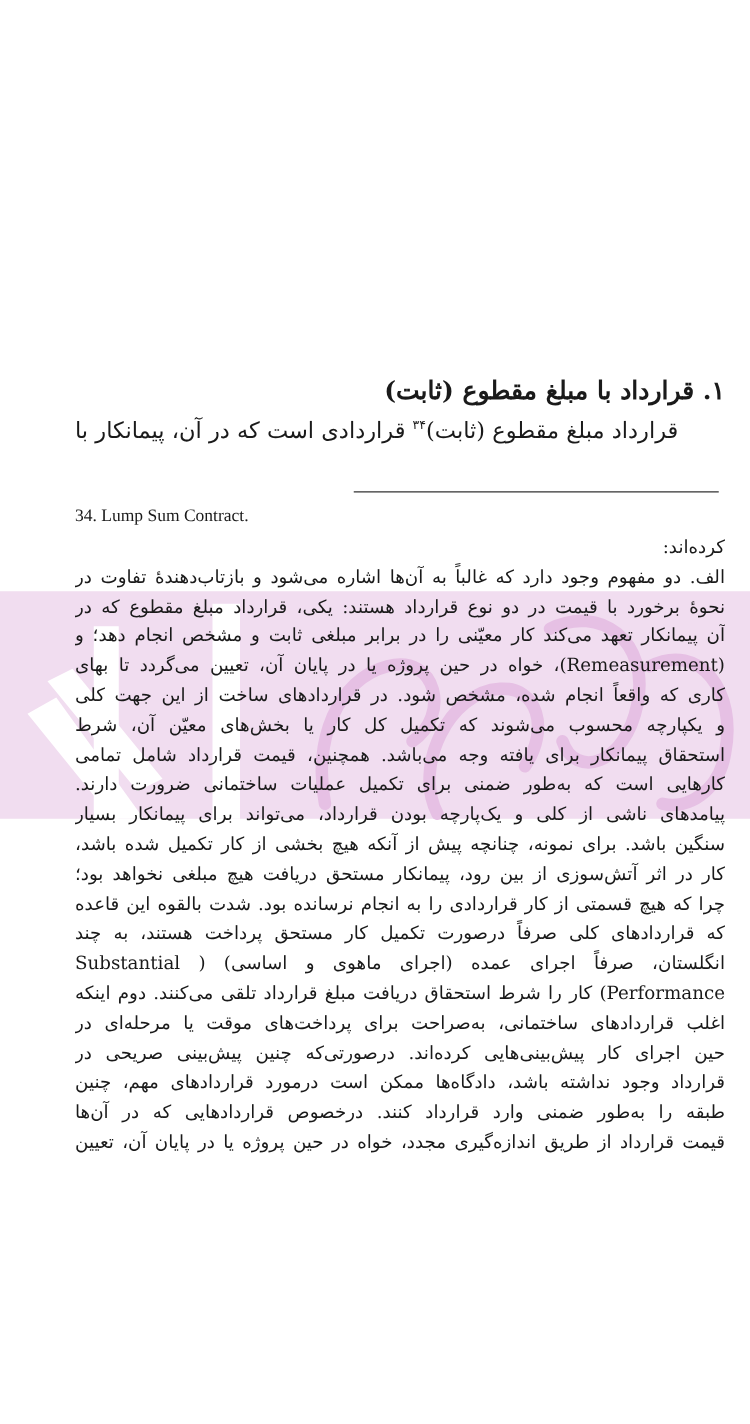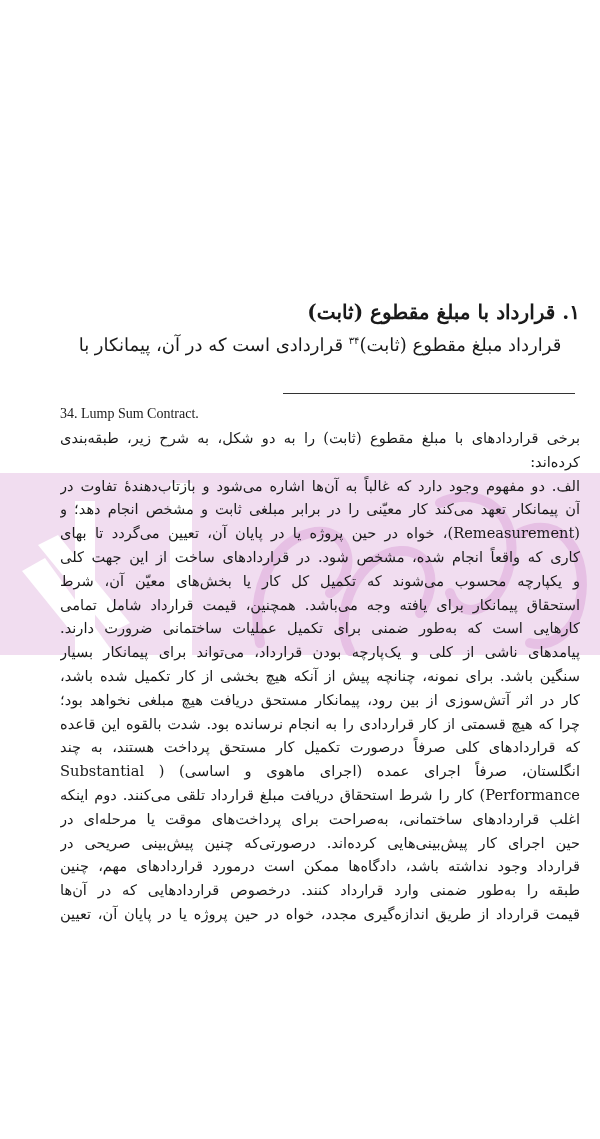--- a/index.html
+++ b/index.html
@@ -51,21 +51,21 @@
       font-weight: bold;
       line-height: 32px;
       white-space: nowrap;
     }
     .intro-line {
       position: absolute;
       top: 330px;
       right: 0;
       width: 520px;
       direction: rtl;
-      text-align: center;
+      text-align: left;
       font-size: 18px;
       line-height: 30px;
       white-space: nowrap;
     }
     .intro-line sup {
       font-size: 10px;
       vertical-align: super;
       line-height: 0;
     }
     .footnote-rule {
@@ -139,23 +139,23 @@
   <div class="intro-line">
     <span>قرارداد مبلغ مقطوع (ثابت)</span><sup>۳۴</sup>
     <span>قراردادی است که در آن، پیمانکار با</span>
   </div>
 
   <div class="footnote-rule"></div>
 
   <div class="footnote">34. Lump Sum Contract.</div>
 
   <div class="body-text">
-    <span class="line">برخی قراردادهای با مبلغ مقطوع (ثابت) را به دو شکل، به شرح زیر، طبقه‌بندی</span>
     <span class="line last">کرده‌اند:</span>
     <span class="line">الف. دو مفهوم وجود دارد که غالباً به آن‌ها اشاره می‌شود و بازتاب‌دهندۀ تفاوت در</span>
+    <span class="line">نحوۀ برخورد با قیمت در دو نوع قرارداد هستند: یکی، قرارداد مبلغ مقطوع که در</span>
     <span class="line">آن پیمانکار تعهد می‌کند کار معیّنی را در برابر مبلغی ثابت و مشخص انجام دهد؛ و</span>
     <span class="line">(Remeasurement)، خواه در حین پروژه یا در پایان آن، تعیین می‌گردد تا بهای</span>
     <span class="line">کاری که واقعاً انجام شده، مشخص شود. در قراردادهای ساخت از این جهت کلی</span>
     <span class="line">و یکپارچه محسوب می‌شوند که تکمیل کل کار یا بخش‌های معیّن آن، شرط</span>
     <span class="line">استحقاق پیمانکار برای یافته وجه می‌باشد. همچنین، قیمت قرارداد شامل تمامی</span>
     <span class="line">کارهایی است که به‌طور ضمنی برای تکمیل عملیات ساختمانی ضرورت دارند.</span>
     <span class="line">پیامدهای ناشی از کلی و یک‌پارچه بودن قرارداد، می‌تواند برای پیمانکار بسیار</span>
     <span class="line">سنگین باشد. برای نمونه، چنانچه پیش از آنکه هیچ بخشی از کار تکمیل شده باشد،</span>
     <span class="line">کار در اثر آتش‌سوزی از بین رود، پیمانکار مستحق دریافت هیچ مبلغی نخواهد بود؛</span>
     <span class="line">چرا که هیچ قسمتی از کار قراردادی را به انجام نرسانده بود. شدت بالقوه این قاعده</span>

